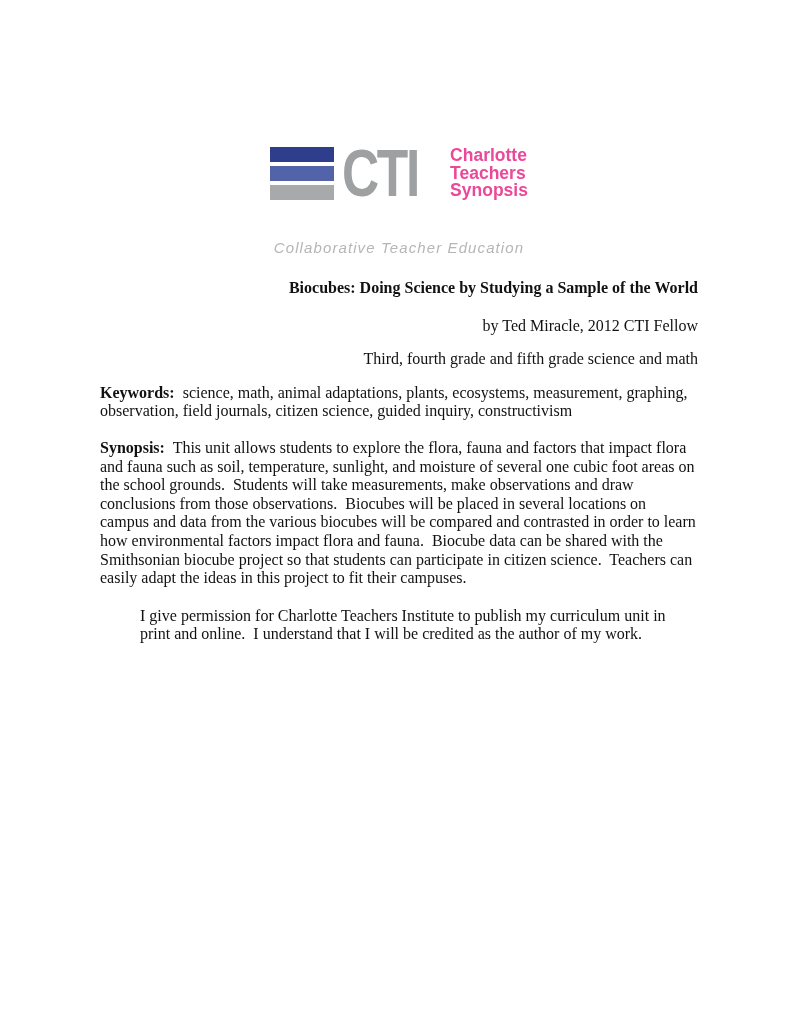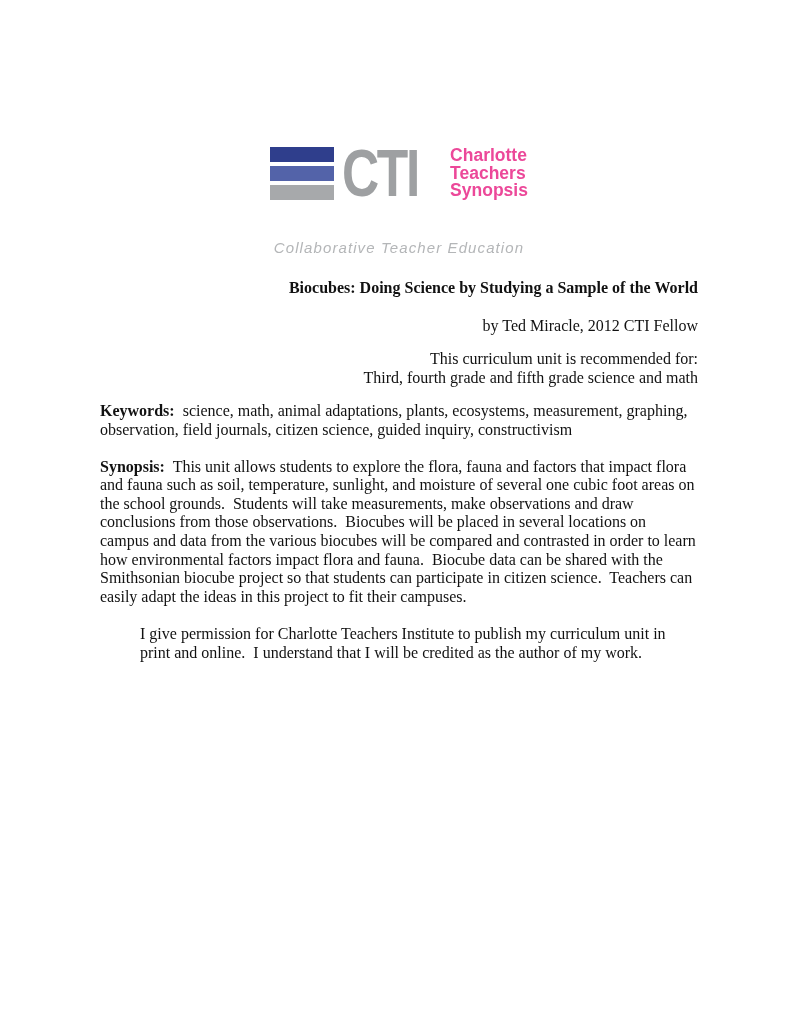--- a/index.html
+++ b/index.html
@@ -120,21 +120,20 @@
       <div class="logo-tagline">Collaborative Teacher Education</div>
     </div>
 
     <div class="doc-line center bold title-line">Biocubes: Doing Science by Studying a Sample of the World</div>
 
     <div class="byline-block">
       <div class="doc-line center">by Ted Miracle, 2012 CTI Fellow</div>
     </div>
 
     <div class="recommended-block">
-      <div class="doc-line center">This curriculum unit is recommended for:</div>
       <div class="doc-line center">Third, fourth grade and fifth grade science and math</div>
     </div>
 
     <div class="doc-para keywords-para"><span class="bold">Keywords:</span><span>  science, math, animal adaptations, plants, ecosystems, measurement, graphing, observation, field journals, citizen science, guided inquiry, constructivism</span></div>
 
 
     <div class="doc-para synopsis-para"><span class="bold">Synopsis:</span><span>  This unit allows students to explore the flora, fauna and factors that impact flora and fauna such as soil, temperature, sunlight, and moisture of several one cubic foot areas on the school grounds.  Students will take measurements, make observations and draw conclusions from those observations.  Biocubes will be placed in several locations on campus and data from the various biocubes will be compared and contrasted in order to learn how environmental factors impact flora and fauna.  Biocube data can be shared with the Smithsonian biocube project so that students can participate in citizen science.  Teachers can easily adapt the ideas in this project to fit their campuses.</span></div>
 
 
     <div class="doc-para permission-para">I give permission for Charlotte Teachers Institute to publish my curriculum unit in print and online.  I understand that I will be credited as the author of my work.</div>

